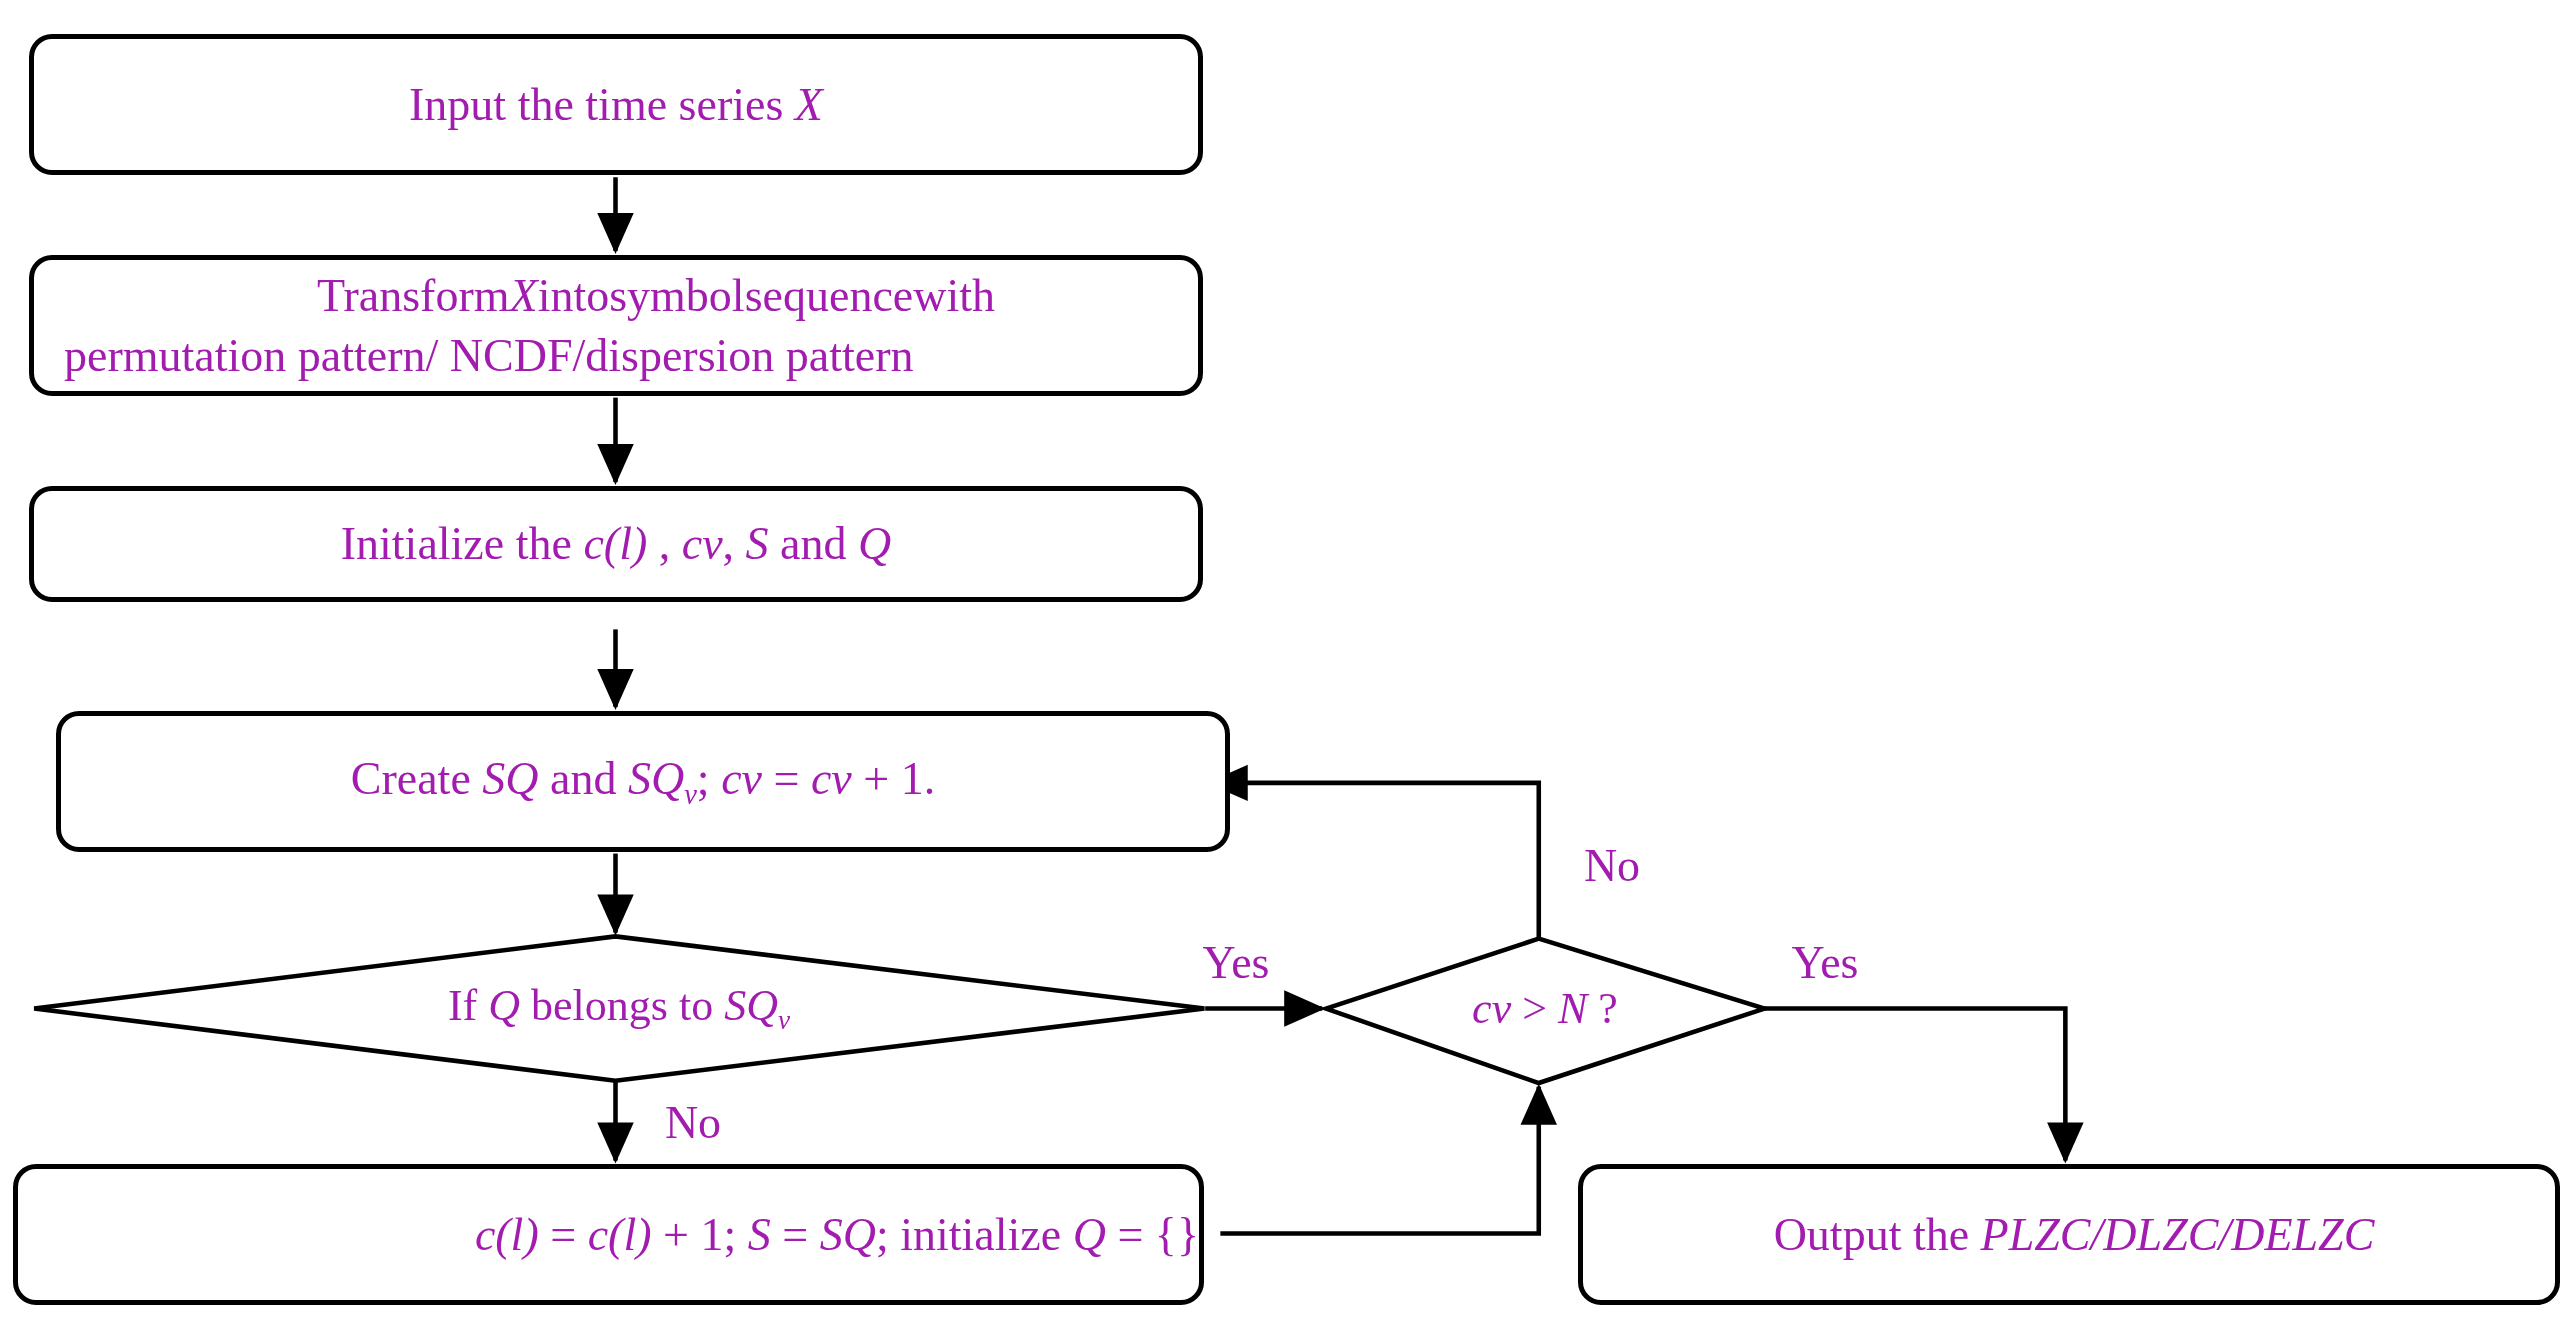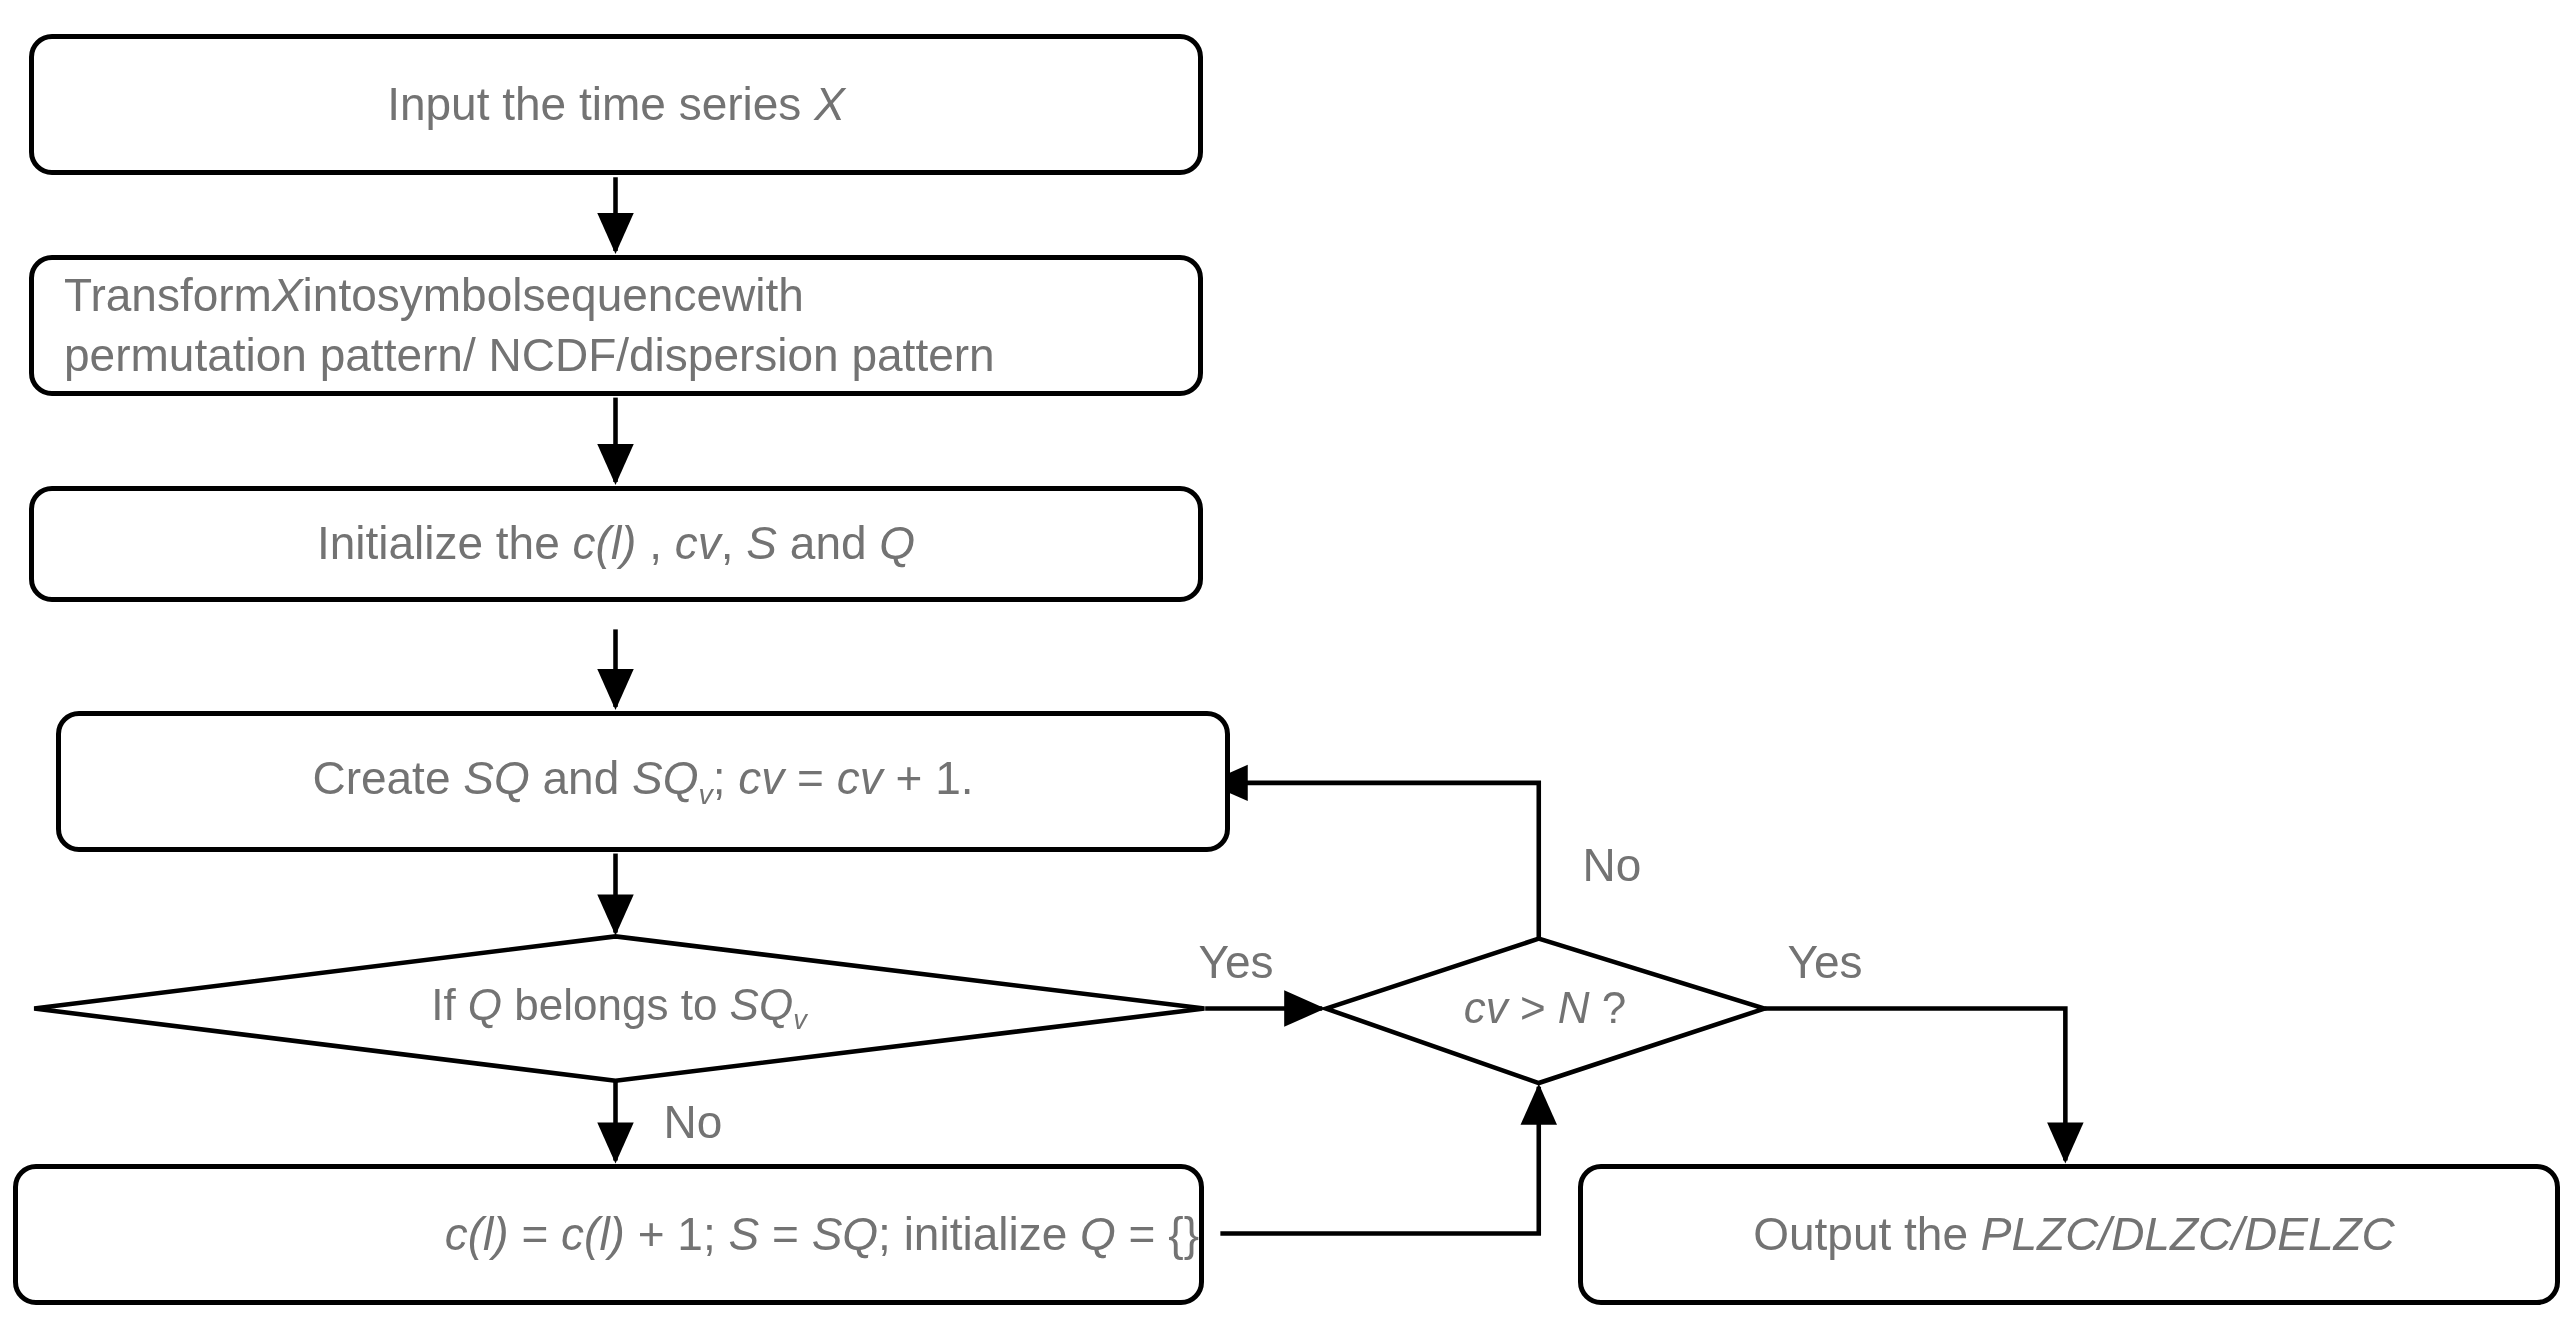--- a/index.html
+++ b/index.html
@@ -5,22 +5,22 @@
   html, body {
     margin: 0;
     padding: 0;
     background: #ffffff;
   }
   #canvas {
     position: relative;
     width: 2576px;
     height: 1334px;
     background: #ffffff;
-    font-family: Liberation Sans, sans-serif;
-    color: #737373;
+    font-family: Liberation Serif, serif;
+    color: #a21caf;
     overflow: hidden;
   }
   #connector-layer {
     position: absolute;
     left: 0; top: 0;
     width: 2576px;
     height: 1334px;
   }
   .node {
     position: absolute;
@@ -38,22 +38,23 @@
   .node .inner { width: 100%; }
   .node-transform-box {
     flex-direction: column;
     align-items: stretch;
     justify-content: center;
     padding: 0 30px;
     text-align: left;
   }
   .jline {
     display: flex;
-    justify-content: flex-start;
+    justify-content: center;
     width: 100%;
+    margin-left: 40px;
   }
   .dlabel {
     position: absolute;
     font-size: 44px;
     white-space: nowrap;
     transform: translate(-50%, -50%);
     text-align: center;
   }
   .edge-label {
     position: absolute;

